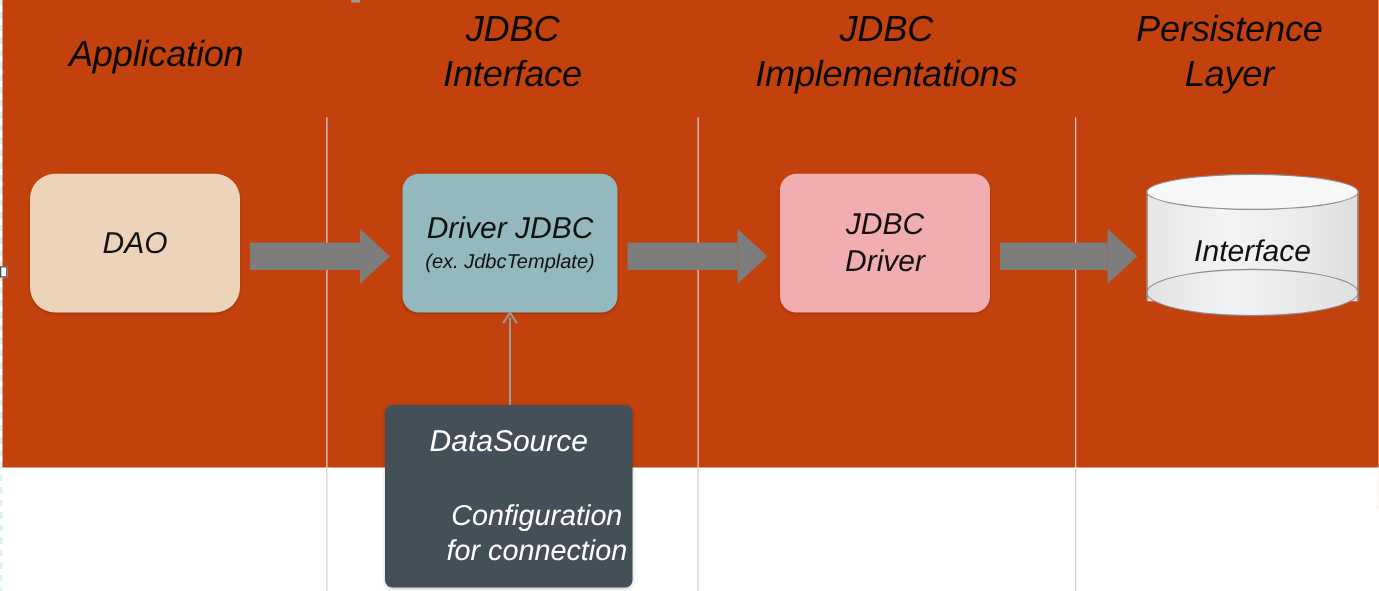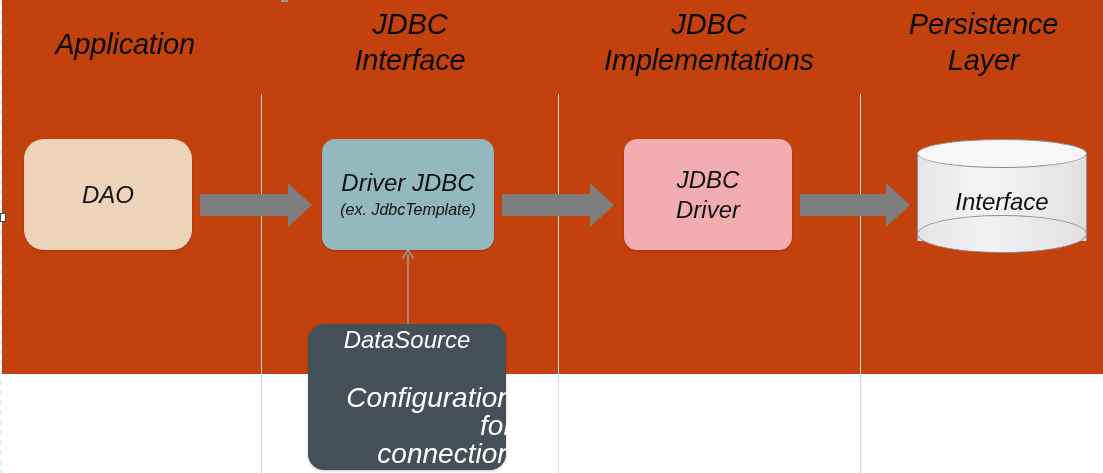--- a/index.html
+++ b/index.html
@@ -65,30 +65,29 @@
     font-family: "Liberation Sans", sans-serif;
     margin-top: 1px;
   }
 
   #box-dao      { left: 24px;  top: 139px; width: 168px; height: 111px; background: #eed3bb; border-radius: 20px; }
   #box-spring   { left: 322px; top: 139px; width: 172px; height: 111px; background: #93b8bd; }
   #box-driver   { left: 624px; top: 139px; width: 168px; height: 111px; background: #f2adb0; }
 
   #box-datasource {
     left: 308px; top: 324px; width: 198px; height: 146px;
-    background: #445058; border-radius: 16px;
+    background: #445058; border-radius: 6px;
     box-shadow: 0 1px 3px rgba(0,0,0,0.22);
     gap: 30px;
-    text-align: right;
   }
   #box-datasource .node-title,
   #box-datasource .node-sub2 { color: #ffffff; }
   #box-datasource .node-title { font-size: 24px; line-height: 28px; }
   .node-sub2 {
-    font-size: 28px;
+    font-size: 23px;
     line-height: 28px;
     font-family: "Liberation Sans", sans-serif;
     white-space: pre-line;
     margin-left: 45px;
   }
 
   
   #db-cylinder {
     position: absolute;
     left: 917px; top: 139px; width: 170px; height: 114px;

